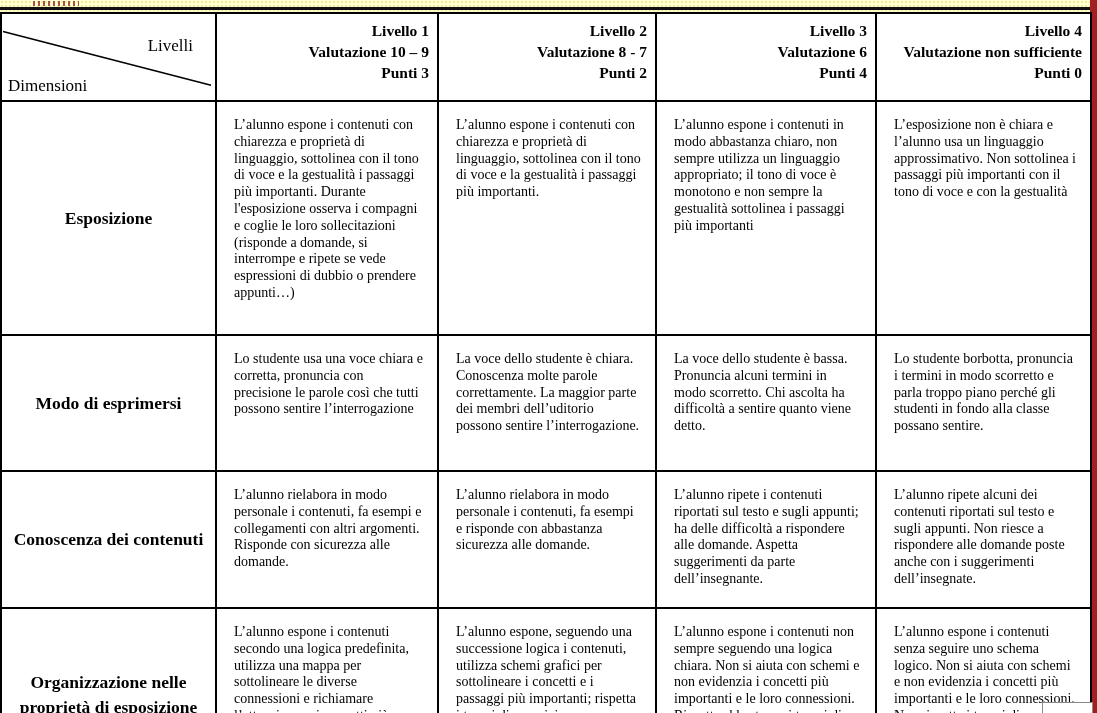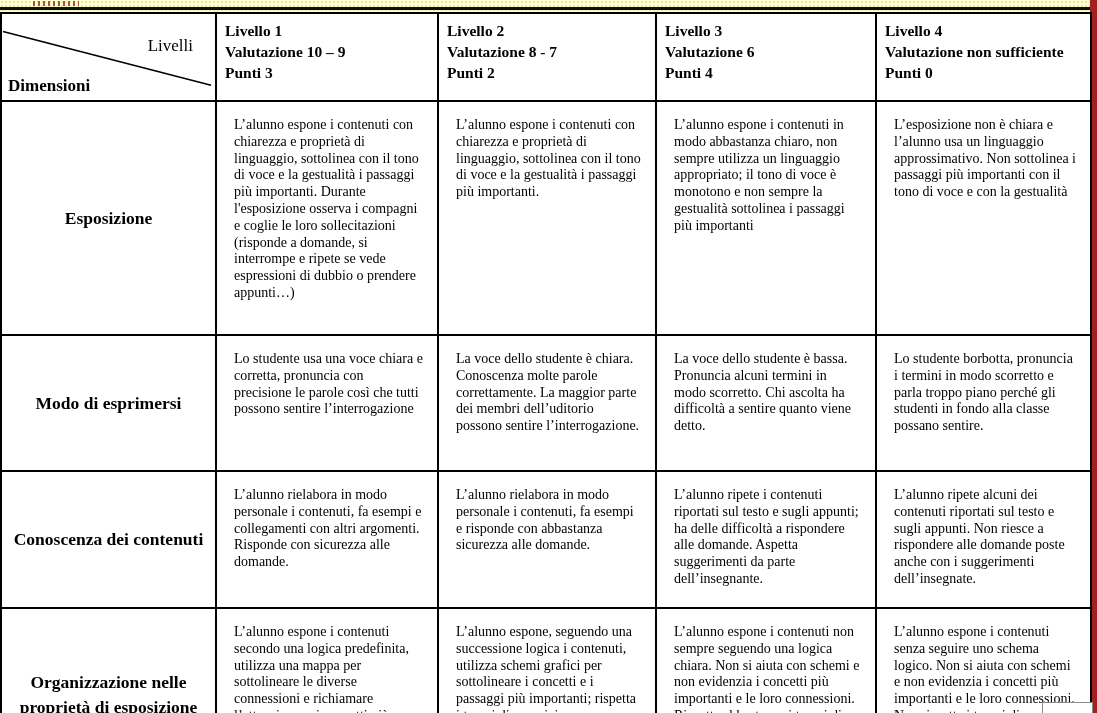--- a/index.html
+++ b/index.html
@@ -32,28 +32,28 @@
   }
   table.rubric th, table.rubric td { border:2px solid #000; overflow:hidden; }
 
   tr.hdr { height:88px; }
   tr.r0 { height:218px; }
   tr.r1 { height:119px; }
   tr.r2 { height:120px; }
   tr.r3 { height:156px; }
 
   th.colhead {
-    vertical-align:top; text-align:left; font-weight:bold;
+    vertical-align:top; text-align:right; font-weight:bold;
     font-size:15.5px; line-height:21px; padding:6px 8px 0 8px;
   }
 
   th.corner { position:relative; padding:0; }
   th.corner svg { position:absolute; top:0; left:0; width:100%; height:100%; }
   .corner-top   { position:absolute; top:22px; right:22px; font-weight:normal; font-size:17px; }
-  .corner-bottom{ position:absolute; bottom:4px; left:6px;  font-weight:bold; font-size:17px; }
+  .corner-bottom{ position:absolute; bottom:4px; left:6px;  font-weight:normal; font-size:17px; }
 
   th.dim {
     text-align:center; vertical-align:middle; font-weight:bold;
     font-size:17.5px; line-height:1.38; padding:0 0;
   }
 
   td.cell { vertical-align:top; padding:9px; }
   td.cell .cellbox {
     font-size:14px; line-height:16.8px; text-align:left;
     padding:6px 4px 0 8px; overflow:hidden;

